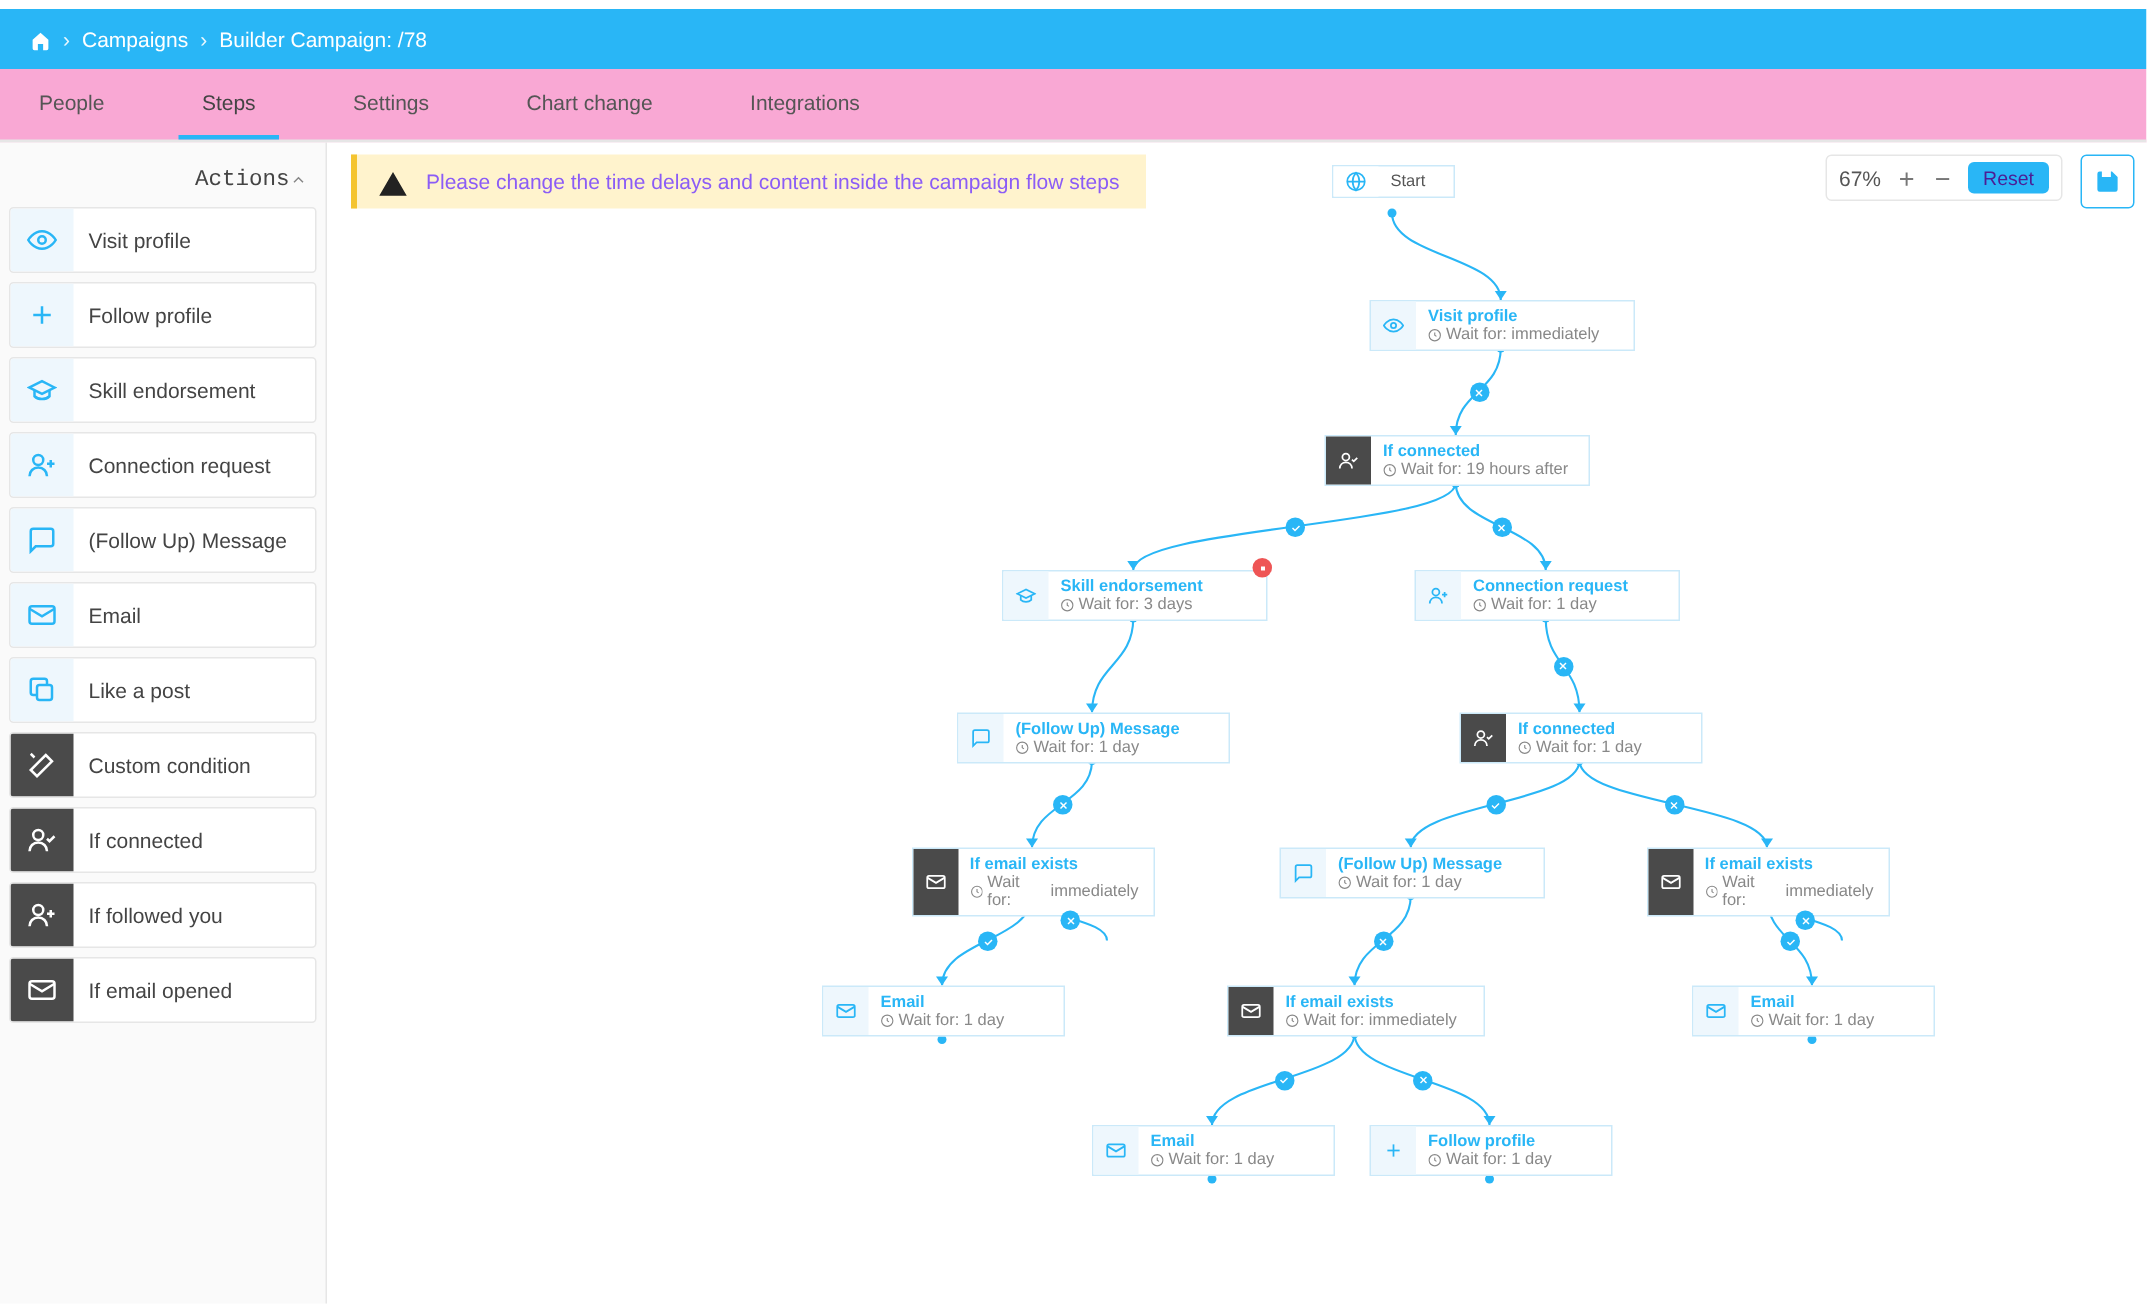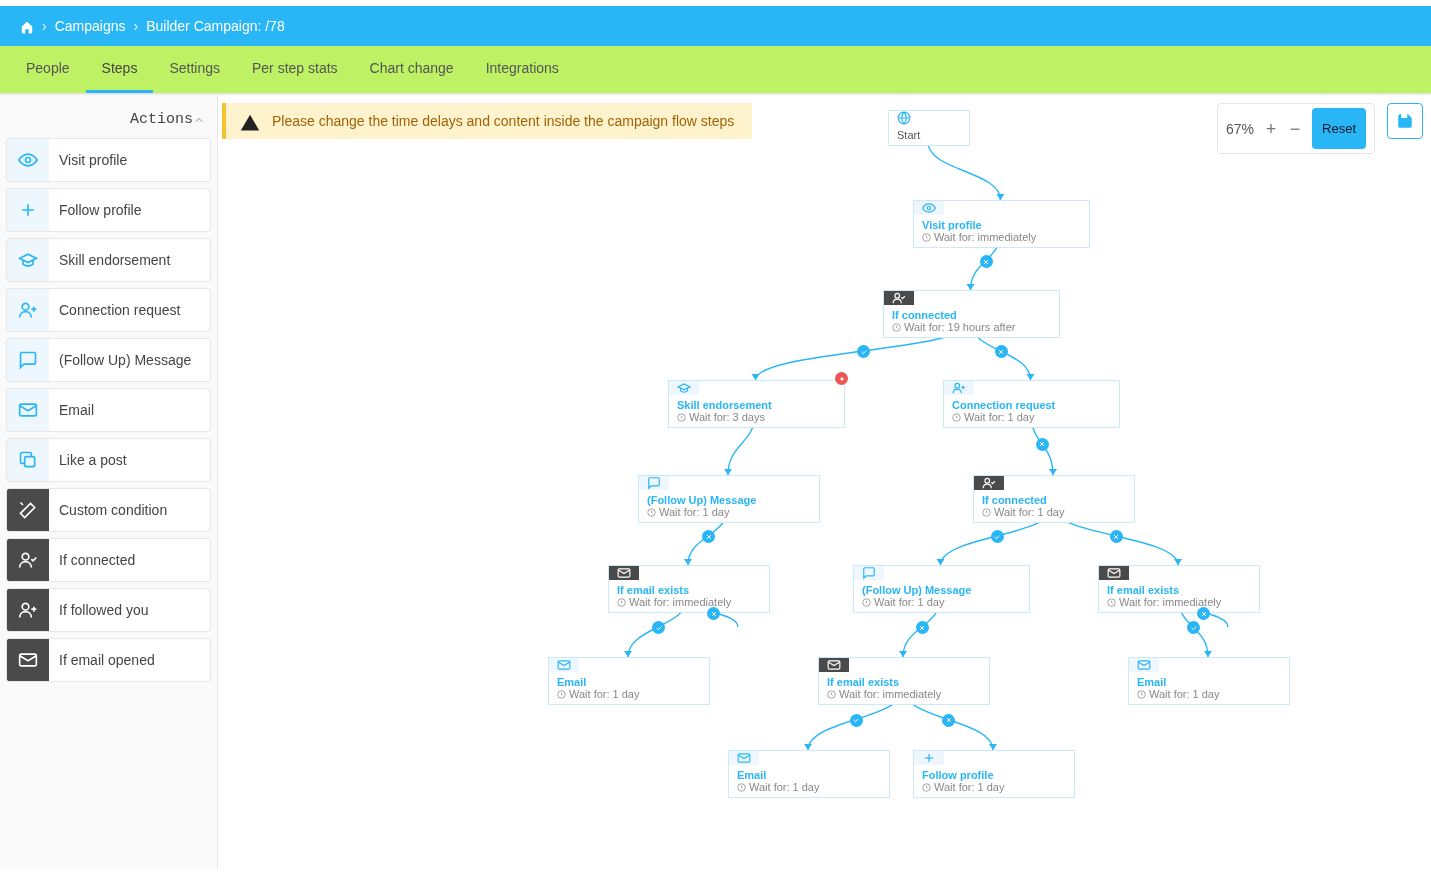--- a/index.html
+++ b/index.html
@@ -13,46 +13,46 @@
     font-family:Arial,Helvetica,sans-serif;
   }
   html,body{margin:0;padding:0;height:100%;width:100%;overflow:hidden;background:#fff;color:var(--text);}
   
   .topbar{height:6px;background:#fff;}
   .breadcrumb-bar{background:var(--cyan);color:#fff;padding:12px 20px;font-size:14px;display:flex;align-items:center;gap:8px;}
   .breadcrumb-bar a{color:#fff;text-decoration:none;}
   .breadcrumb-bar .sep{opacity:.9;}
   .home-svg{width:14px;height:14px;fill:#fff;vertical-align:middle;}
   
-  .tabs{display:flex;border-bottom:2px solid var(--border);background:#bef264;padding:0 10px;}
+  .tabs{display:flex;border-bottom:2px solid var(--border);background:#f9a8d4;padding:0 10px;gap:33px;}
   .tab{padding:14px 16px;color:#555;font-size:14px;cursor:pointer;border-bottom:3px solid transparent;}
   .tab.active{border-bottom-color:var(--cyan);color:#444;}
   
   .workspace{display:flex;height:calc(100% - 6px - 46px - 50px);position:relative;}
   .sidebar{width:218px;background:#fafafa;border-right:1px solid var(--border);overflow-y:auto;padding:6px;box-sizing:border-box;}
   .section-hdr{display:flex;justify-content:flex-end;align-items:center;padding:10px 6px;color:#444;font-size:15px;font-family:Liberation Mono, monospace;}
   .chev{width:12px;height:12px;stroke:#888;fill:none;stroke-width:2;}
   .action-item{display:flex;align-items:center;margin-bottom:6px;border-radius:3px;overflow:hidden;border:1px solid var(--border);background:#fff;cursor:grab;}
   .action-icon{width:42px;height:42px;display:flex;align-items:center;justify-content:center;background:#eef7fd;}
   .action-icon svg{width:20px;height:20px;stroke:var(--cyan);fill:none;stroke-width:2;}
   .cond .action-icon{background:#4a4a4a}
   .cond .action-icon svg{stroke:#fff;}
   .action-label{padding:0 10px;font-size:14px;color:#444;}
   
   .canvas{flex:1;position:relative;background:#fff;overflow:hidden;}
-  .warning{position:absolute;left:4px;top:8px;background:var(--yellow);border-left:4px solid #f4c430;padding:10px 18px 10px 46px;font-size:14px;color:#a16207;}
+  .warning{position:absolute;left:16px;top:8px;background:var(--yellow);border-left:4px solid #f4c430;padding:10px 18px 10px 46px;font-size:14px;color:#8b5cf6;}
   .warning svg{position:absolute;left:14px;top:10px;width:20px;height:20px;fill:#222;}
   .zoom-ctrl{position:absolute;right:56px;top:8px;display:flex;align-items:center;gap:10px;border:1px solid var(--border);border-radius:4px;padding:4px 8px;font-size:14px;background:#fff;}
   .zoom-ctrl .btn{cursor:pointer;color:#777;font-size:18px;line-height:1;width:14px;text-align:center;}
-  .reset-btn{background:var(--cyan);color:#0f172a;border-radius:4px;padding:13px 10px;font-size:13px;cursor:pointer;}
+  .reset-btn{background:var(--cyan);color:#4c1d95;border-radius:4px;padding:3px 10px;font-size:13px;cursor:pointer;}
   .save-btn{position:absolute;right:8px;top:8px;width:34px;height:34px;border:1px solid var(--cyan);border-radius:4px;display:flex;align-items:center;justify-content:center;cursor:pointer;}
   .save-btn svg{width:18px;height:18px;fill:var(--cyan);}
   
   .flow{position:absolute;left:0;top:0;right:0;bottom:0;}
-  .node{position:absolute;border:1px solid #cbe9f9;background:#fff;display:flex;font-size:11px;min-width:140px;flex-direction:column;}
+  .node{position:absolute;border:1px solid #cbe9f9;background:#fff;display:flex;font-size:11px;min-width:140px;}
   .node .nicon{width:30px;display:flex;align-items:center;justify-content:center;background:#eef7fd;}
   .node .nicon svg{width:14px;height:14px;stroke:var(--cyan);fill:none;stroke-width:2;}
   .node.dark .nicon{background:#4a4a4a;}
   .node.dark .nicon svg{stroke:#fff;}
   .node .nbody{padding:4px 10px 4px 8px;}
   .node .ntitle{color:var(--cyan);font-weight:bold;}
   .node .nwait{color:#888;display:flex;align-items:center;gap:3px;}
   .node .nwait svg{width:9px;height:9px;stroke:#888;fill:none;stroke-width:2;}
   .node.start .nicon{background:#fff;}
   .node.start{min-width:70px;}
@@ -142,21 +142,20 @@
   <span class="sep">›</span>
   <a href="#">Campaigns</a>
   <span class="sep">›</span>
   <span>Builder Campaign: /78</span>
 </div>
 
 <div class="tabs">
   <div class="tab">People</div>
   <div class="tab active">Steps</div>
   <div class="tab">Settings</div>
-  <div class="tab">Per step stats</div>
   <div class="tab">Chart change</div>
   <div class="tab">Integrations</div>
 </div>
 
 <div class="workspace">
   <div class="sidebar">
     <div class="section-hdr">
       <span>Actions</span>
       <svg class="chev" viewBox="0 0 24 24">
           <polyline points="6 15 12 9 18 15"></polyline>

